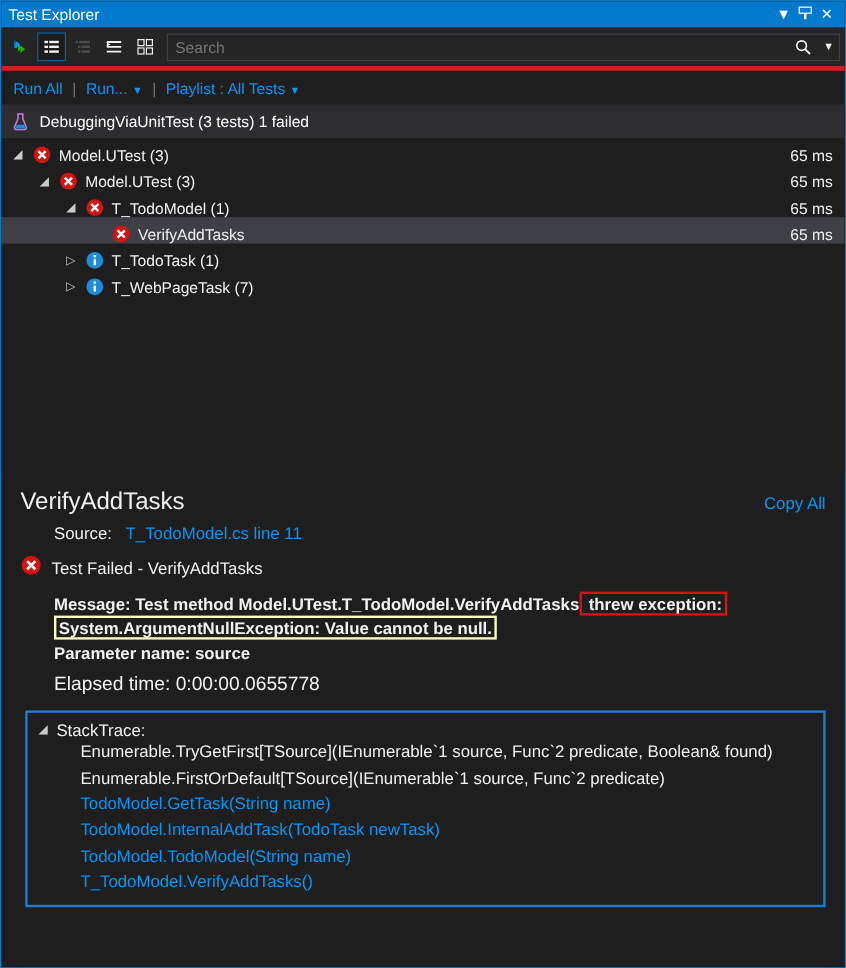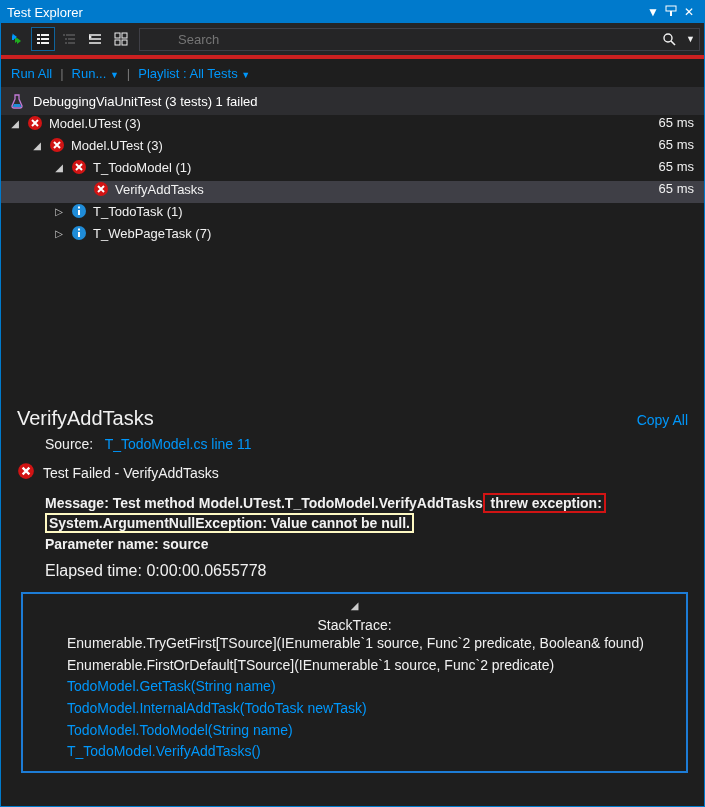--- a/index.html
+++ b/index.html
@@ -50,21 +50,20 @@
     height: 23px;
   }
   .search-wrap input {
     flex: 1;
     background: transparent;
     border: none;
     outline: none;
     color: #f1f1f1;
     font-size: 13px;
     padding: 0 6px;
-    margin-left: 32px;
   }
   .search-wrap .mag { padding: 0 4px; color: #f1f1f1; }
   .red-sep { height: 4px; background: #cc2020; }
   .linkbar {
     height: 28px;
     display: flex;
     align-items: center;
     padding: 0 10px;
     gap: 8px;
     color: #007acc;
@@ -85,21 +84,21 @@
     width: 16px; height: 16px; display:flex; align-items:center; justify-content:center;
   }
   .tree {
     height: 280px;
     overflow: auto;
     background: #1e1e1e;
   }
   .row {
     height: 22px;
     display: flex;
-    align-items: flex-start;
+    align-items: flex-end;
     padding-right: 10px;
   }
   .row.selected { background: #3f3f46; }
   .row .rowbody { flex: 1; display: flex; align-items: center; gap: 6px; }
   .row .time { color: #f1f1f1; min-width: 50px; text-align: right; }
   .twisty { width: 12px; color: #cccccc; font-size: 10px; display:flex; justify-content:center; }
   .twisty.open::before { content:"◢"; }
   .twisty.closed::before { content:"▷"; }
   .indent-0 { padding-left: 4px; }
   .indent-1 { padding-left: 24px; }
@@ -118,21 +117,21 @@
   .msg-block .b { font-weight: 700; }
   .redbox { border: 2px solid #d11414; padding: 0 2px; }
   .greenbox { border: 2px solid #fef9c3; padding: 0 2px; }
   .elapsed { padding: 8px 0 8px 28px; font-size: 16px;}
   .stackwrap {
     margin: 4px 0 0 4px;
     border: 2px solid #1d7cd6;
     padding: 6px 8px 8px 8px;
     font-size: 14px;
   }
-  .stackwrap .st-head { display:flex; align-items:center; gap:6px;flex-direction:column; }
+  .stackwrap .st-head { display:flex; align-items:center; gap:6px; }
   .stackwrap .st-head .twisty { width: 10px; }
   .stack-lines { padding-left: 36px; line-height: 1.55; }
   .stack-lines .sline.link { color: #0097fb; cursor:pointer; }
 </style>
 </head>
 <body>
 
 <div class="titlebar">
   <div class="title">Test Explorer</div>
   <div class="tb-icon">▼</div>

